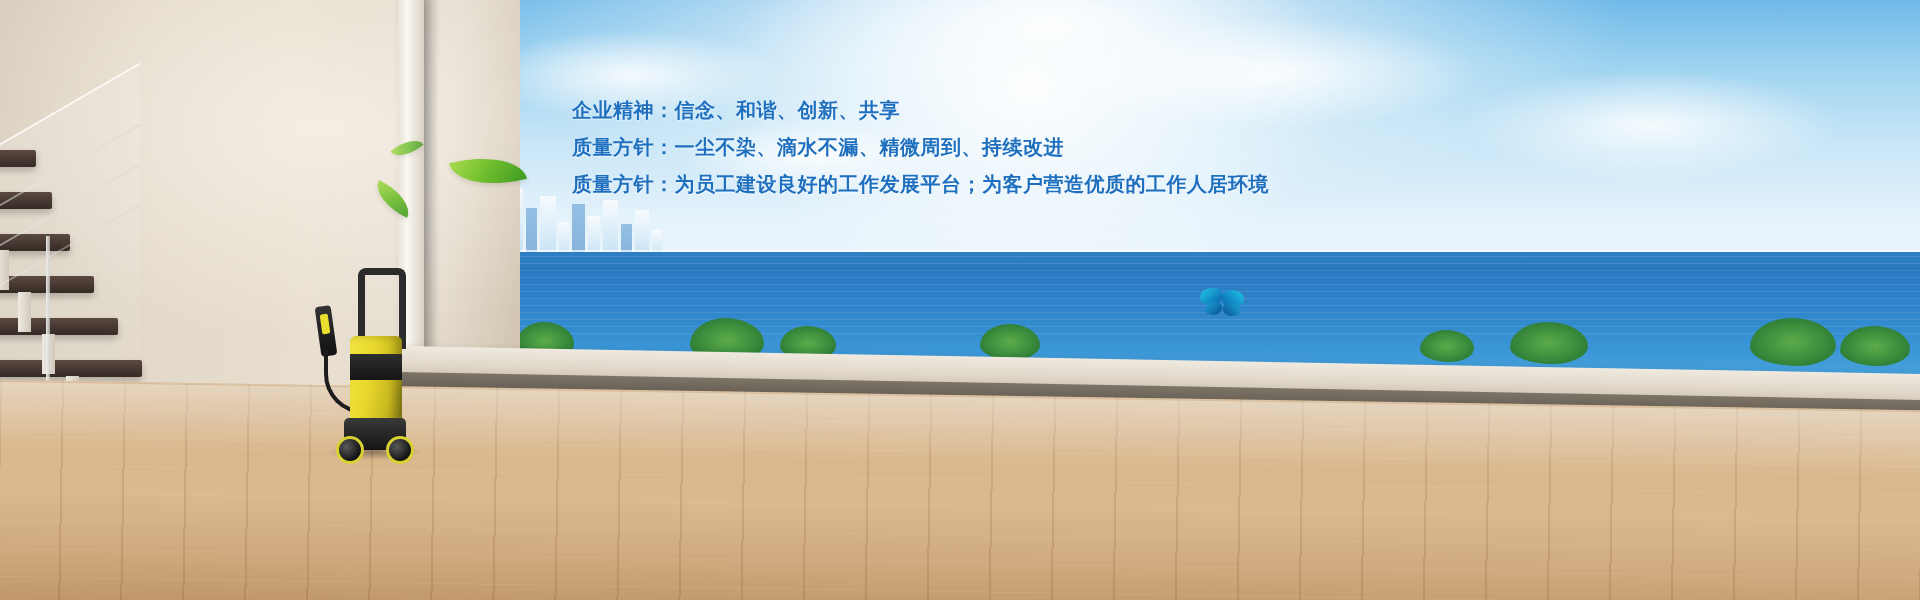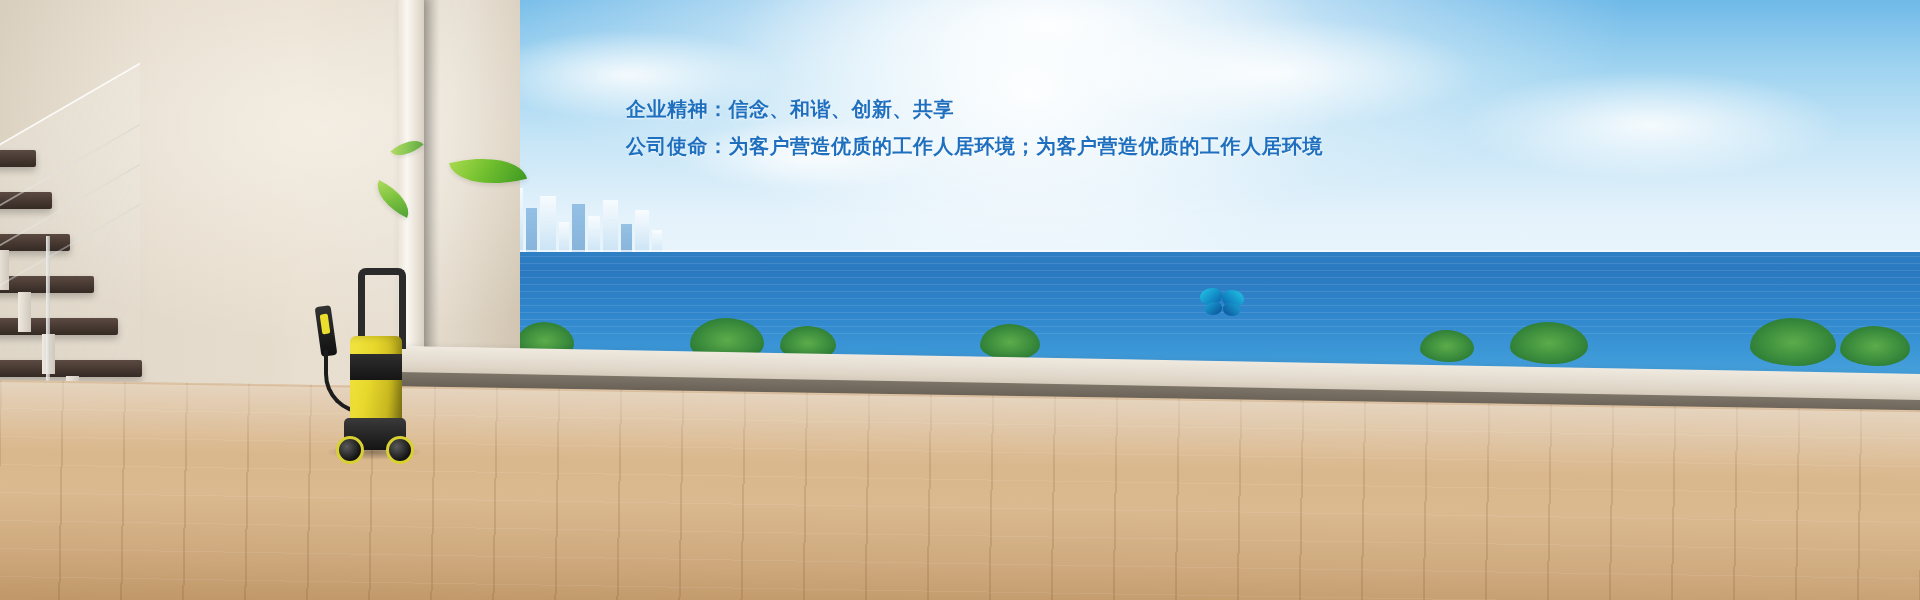--- a/index.html
+++ b/index.html
@@ -207,22 +207,22 @@
     background:radial-gradient(circle at 35% 35%,#5a5a5a,#121212 70%);
     border:3px solid #d9d133;
   }
   .w-shadow{
     position:absolute;left:14px;top:186px;width:96px;height:16px;border-radius:50%;
     background:radial-gradient(closest-side, rgba(0,0,0,.34), rgba(0,0,0,0));
   }
 
   
   .slogan{
-    position:absolute;left:626px;top:92px;z-index:14;
-    font-family:Liberation Mono, monospace;
+    position:absolute;left:572px;top:92px;z-index:14;
+    font-family:Liberation Serif, serif;
   }
   .slogan .line{
     color:#1f6fbf;
     font-size:20px;
     font-weight:bold;
     line-height:37px;
     white-space:nowrap;
     text-shadow:0 1px 2px rgba(255,255,255,.75);
     letter-spacing:.5px;
   }
@@ -335,16 +335,17 @@
     <div class="w-hose"></div>
     <div class="w-body"></div>
     <div class="w-panel"></div>
     <div class="w-base"></div>
     <div class="w-wheel" style="left:24px;top:178px;"></div>
     <div class="w-wheel" style="left:74px;top:178px;"></div>
   </div>
 
   <div class="slogan">
     <div class="line">企业精神：信念、和谐、创新、共享</div>
-    <div class="line">公司使命：为客户营造优质的工作人居环境；为客户营造优质的工作人居环境</div>
+    <div class="line">质量方针：一尘不染、滴水不漏、精微周到、持续改进</div>
+    <div class="line">质量方针：为员工建设良好的工作发展平台；为客户营造优质的工作人居环境</div>
   </div>
 
 </div>
 
 </body></html>

